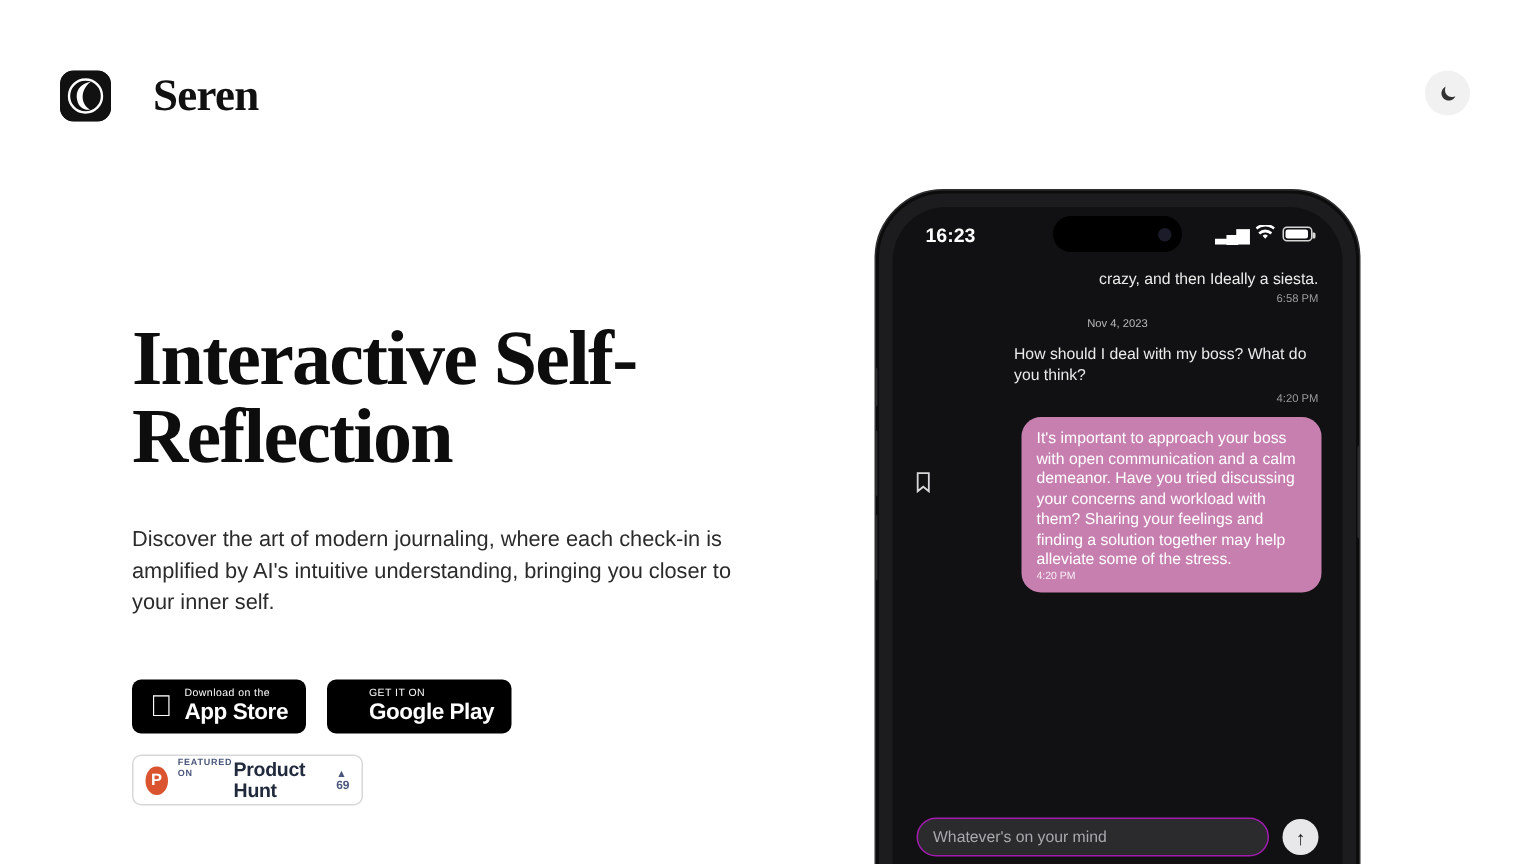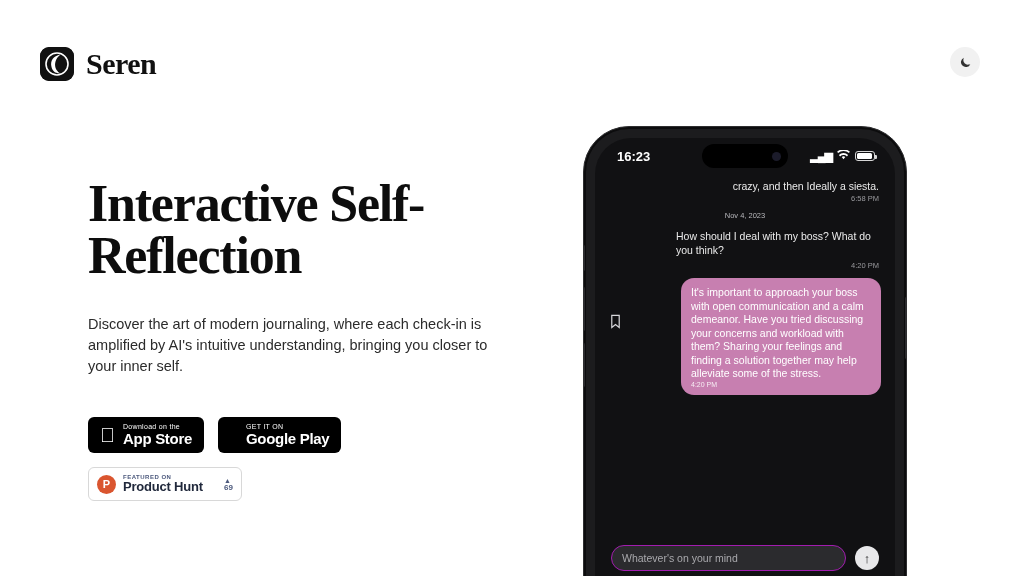--- a/index.html
+++ b/index.html
@@ -10,21 +10,21 @@
     overflow: hidden;
   }
   .page { position: relative; width: 1024px; height: 576px; background: #fff; }
 
   
   .header {
     position: absolute; top: 0; left: 0; width: 100%; height: 124px;
     display: flex; align-items: center; justify-content: space-between;
     padding: 0 40px;
   }
-  .brand { display: flex; align-items: center; gap: 12px; margin-top: 4px; justify-content: space-between; }
+  .brand { display: flex; align-items: center; gap: 28px; margin-top: 4px; justify-content: space-between; }
   .brand-logo {
     width: 34px; height: 34px; border-radius: 9px;
     background: #111; display: flex; align-items: center; justify-content: center;
     overflow: hidden;
   }
   .brand-name {
     font-family: "Liberation Serif", serif;
     font-size: 30px; font-weight: bold; color: #111; letter-spacing: -0.5px;
   }
   .theme-toggle {
@@ -37,20 +37,21 @@
 
   
   .hero {
     position: absolute; left: 88px; top: 178px; width: 470px;
   }
   .hero-title {
     font-family: "Liberation Serif", serif;
     font-size: 52px; line-height: 52px; font-weight: bold;
     color: #0d0d0d; letter-spacing: -1.2px;
     max-width: 360px;
+    margin-top: 36px;
   }
   .hero-sub {
     margin-top: 32px;
     font-size: 14.5px; line-height: 21px; color: #2b2b2b;
     max-width: 430px;
   }
 
   .badges { margin-top: 40px; display: flex; gap: 14px; align-items: center; }
   .store-badge {
     height: 36px; border-radius: 6px; background: #000; color: #fff;
@@ -75,21 +76,21 @@
     width: 154px; height: 34px;
     border: 1px solid #d8d8d8; border-radius: 6px; background: #fff;
     display: flex; align-items: center; gap: 7px; padding: 0 8px;
     cursor: pointer;
   }
   .ph-circle {
     width: 19px; height: 19px; border-radius: 50%; background: #da552f;
     color: #fff; font-size: 11px; font-weight: bold;
     display: flex; align-items: center; justify-content: center;
   }
-  .ph-txt { display: flex; flex-direction: column; line-height: 1.05; }
+  .ph-txt { display: flex; flex-direction: row; line-height: 1.05; }
   .ph-small { font-size: 6px; letter-spacing: 0.5px; color: #4b587c; font-weight: bold; }
   .ph-big { font-size: 13px; font-weight: bold; color: #21293c; letter-spacing: -0.2px; }
   .ph-votes { margin-left: auto; display: flex; flex-direction: column; line-height: 1; }
   .ph-caret { font-size: 7px; color: #4b587c; }
   .ph-count { font-size: 8px; color: #4b587c; font-weight: bold; }
 
   
   .phone {
     position: absolute; left: 583px; top: 126px;
     width: 324px; height: 455px;

